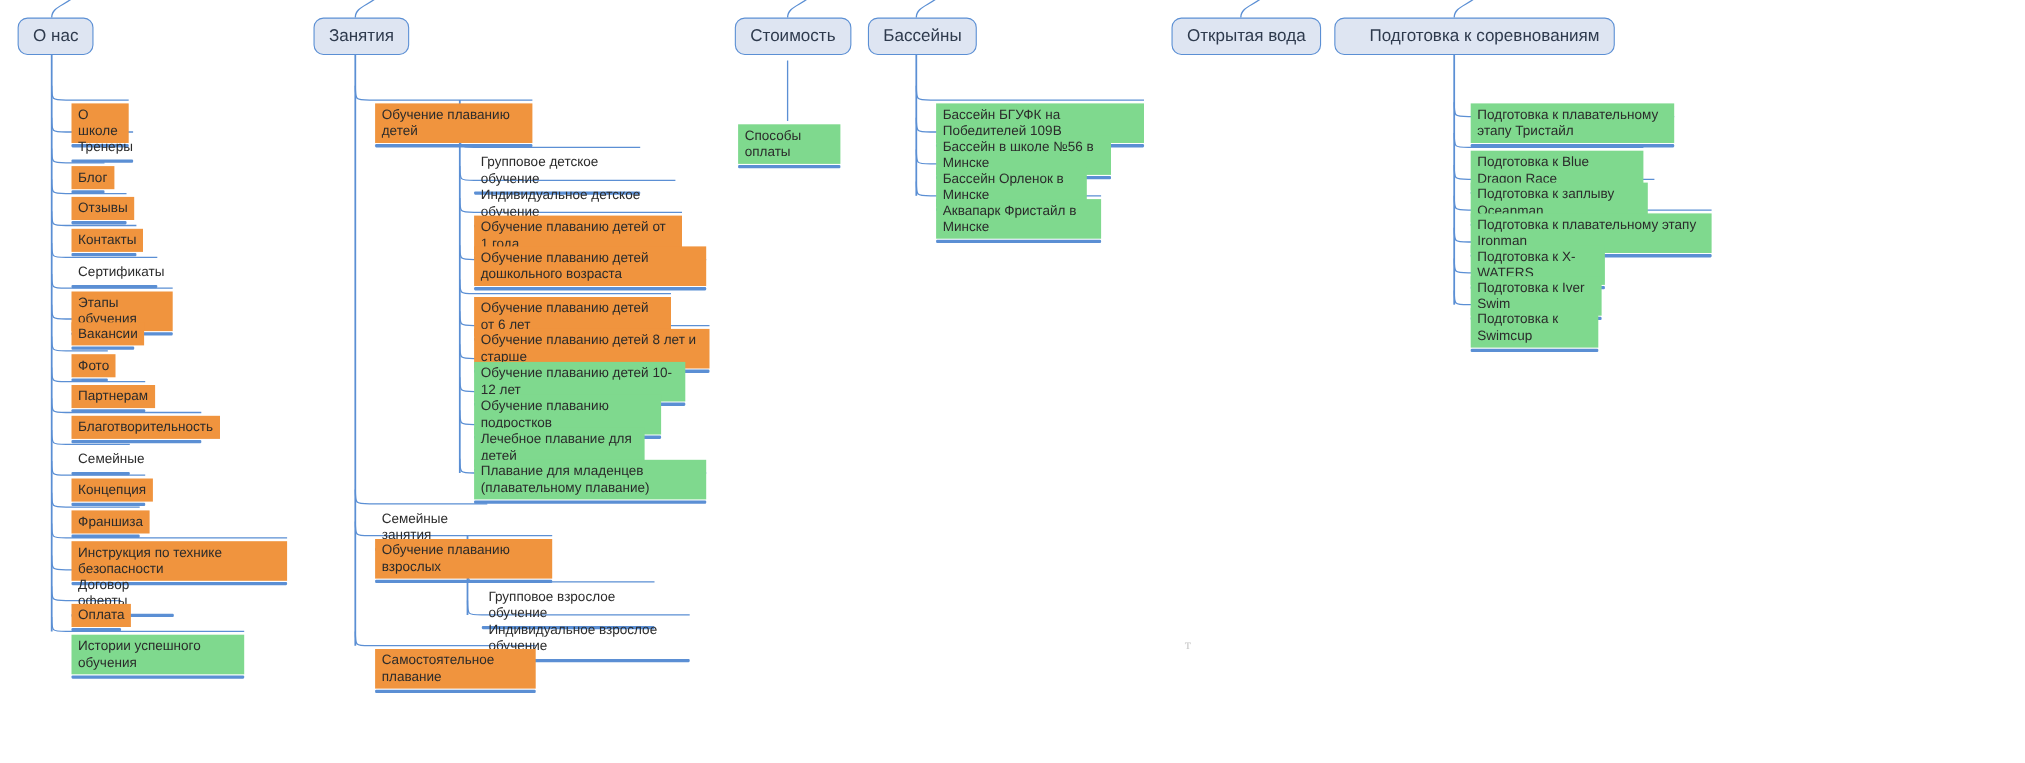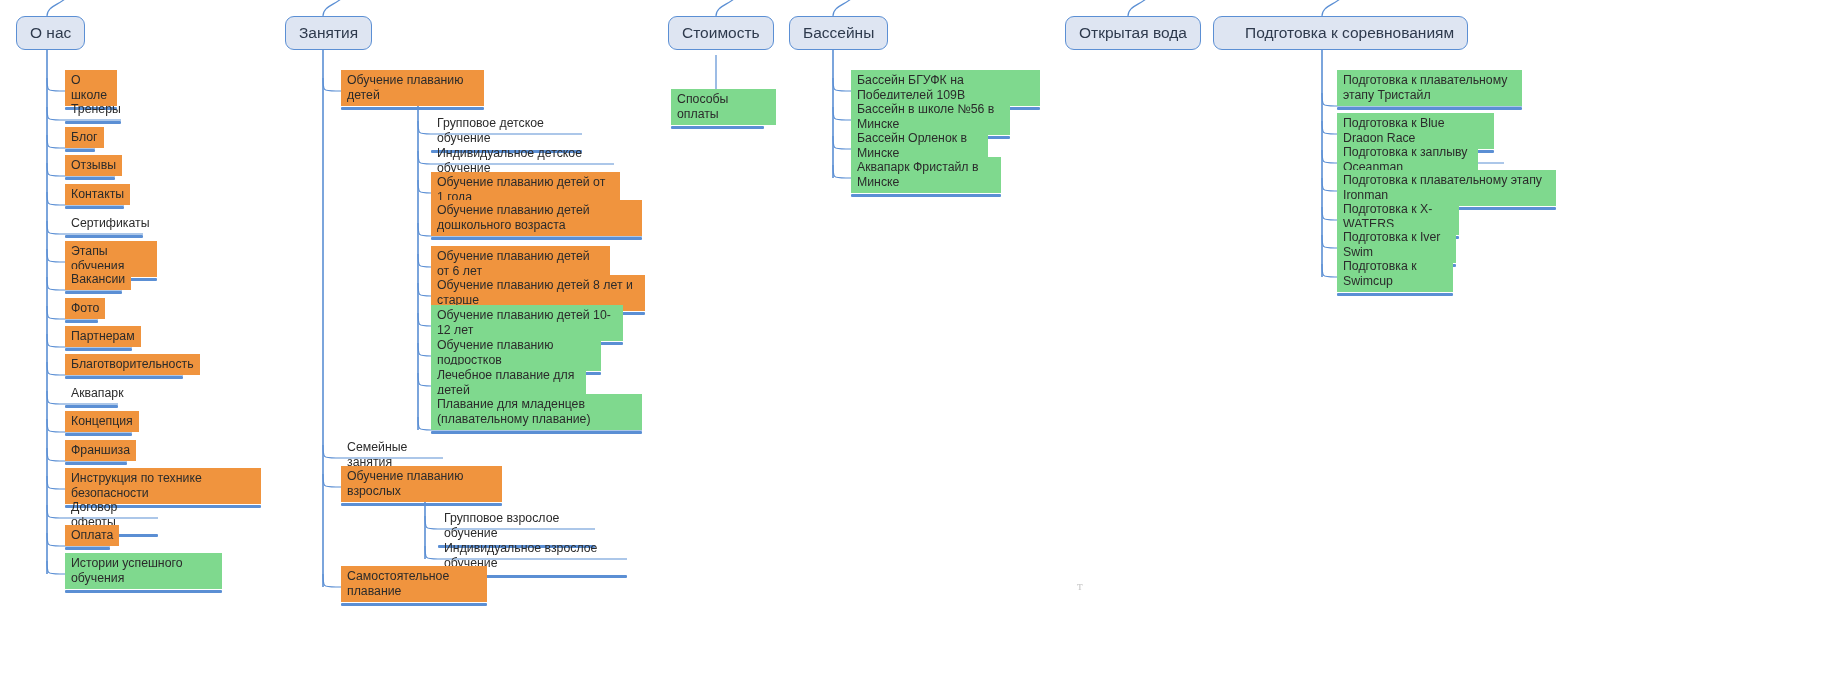--- a/index.html
+++ b/index.html
@@ -43,20 +43,21 @@
     align-items: center;
     justify-content: center;
     white-space: nowrap;
     z-index: 3;
   }
 
   
   .leaf {
     position: absolute;
     z-index: 3;
+    margin-top: 24px;
   }
   .leaf-text {
     display: inline-block;
     font-size: 12.3px;
     line-height: 15px;
     color: #2B2B2B;
     padding: 3px 6px 3px 6px;
     white-space: pre-wrap;
   }
   .leaf.fill-orange .leaf-text { background: #F0943E; }
@@ -150,21 +151,21 @@
       <div class="leaf fill-none" style="left: 65px; top: 99px; width: 56px;"><span class="leaf-text">Тренеры</span><div class="leaf-underline" style="width: 56px;"></div></div>
       <div class="leaf fill-orange" style="left: 65px; top: 127px; width: 30px;"><span class="leaf-text">Блог</span><div class="leaf-underline" style="width: 30px;"></div></div>
       <div class="leaf fill-orange" style="left: 65px; top: 155px; width: 50px;"><span class="leaf-text">Отзывы</span><div class="leaf-underline" style="width: 50px;"></div></div>
       <div class="leaf fill-orange" style="left: 65px; top: 184px; width: 59px;"><span class="leaf-text">Контакты</span><div class="leaf-underline" style="width: 59px;"></div></div>
       <div class="leaf fill-none" style="left: 65px; top: 213px; width: 78px;"><span class="leaf-text">Сертификаты</span><div class="leaf-underline" style="width: 78px;"></div></div>
       <div class="leaf fill-orange" style="left: 65px; top: 241px; width: 92px;"><span class="leaf-text">Этапы обучения</span><div class="leaf-underline" style="width: 92px;"></div></div>
       <div class="leaf fill-orange" style="left: 65px; top: 269px; width: 57px;"><span class="leaf-text">Вакансии</span><div class="leaf-underline" style="width: 57px;"></div></div>
       <div class="leaf fill-orange" style="left: 65px; top: 298px; width: 33px;"><span class="leaf-text">Фото</span><div class="leaf-underline" style="width: 33px;"></div></div>
       <div class="leaf fill-orange" style="left: 65px; top: 326px; width: 67px;"><span class="leaf-text">Партнерам</span><div class="leaf-underline" style="width: 67px;"></div></div>
       <div class="leaf fill-orange" style="left: 65px; top: 354px; width: 118px;"><span class="leaf-text">Благотворительность</span><div class="leaf-underline" style="width: 118px;"></div></div>
-      <div class="leaf fill-none" style="left: 65px; top: 383px; width: 53px;"><span class="leaf-text">Аквапарк</span><div class="leaf-underline" style="width: 53px;"></div></div>
+      <div class="leaf fill-none" style="left: 65px; top: 383px; width: 53px;"><span class="leaf-text">Семейные</span><div class="leaf-underline" style="width: 53px;"></div></div>
       <div class="leaf fill-orange" style="left: 65px; top: 411px; width: 67px;"><span class="leaf-text">Концепция</span><div class="leaf-underline" style="width: 67px;"></div></div>
       <div class="leaf fill-orange" style="left: 65px; top: 440px; width: 62px;"><span class="leaf-text">Франшиза</span><div class="leaf-underline" style="width: 62px;"></div></div>
       <div class="leaf fill-orange" style="left: 65px; top: 468px; width: 196px;"><span class="leaf-text">Инструкция по технике безопасности</span><div class="leaf-underline" style="width: 196px;"></div></div>
       <div class="leaf fill-none" style="left: 65px; top: 497px; width: 93px;"><span class="leaf-text">Договор оферты</span><div class="leaf-underline" style="width: 93px;"></div></div>
       <div class="leaf fill-orange" style="left: 65px; top: 525px; width: 45px;"><span class="leaf-text">Оплата</span><div class="leaf-underline" style="width: 45px;"></div></div>
       <div class="leaf fill-green" style="left: 65px; top: 553px; width: 157px; border-radius: 10px;"><span class="leaf-text">Истории успешного обучения</span><div class="leaf-underline" style="width: 157px;"></div></div>
       <div class="branch-node" style="left: 285px; top: 16px; min-width: 76px;">
         <span>Занятия</span>
       </div>
       <div class="leaf fill-orange" style="left: 341px; top: 70px; width: 143px;"><span class="leaf-text">Обучение плаванию детей</span><div class="leaf-underline" style="width: 143px;"></div></div>
@@ -179,36 +180,36 @@
       <div class="leaf fill-green" style="left: 431px; top: 365px; width: 155px;"><span class="leaf-text">Лечебное плавание для детей</span><div class="leaf-underline" style="width: 155px;"></div></div>
       <div class="leaf fill-green" style="left: 431px; top: 394px; width: 211px;"><span class="leaf-text">Плавание для младенцев (плавательному плавание)</span><div class="leaf-underline" style="width: 211px;"></div></div>
       <div class="leaf fill-none" style="left: 341px; top: 437px; width: 102px;"><span class="leaf-text">Семейные занятия</span><div class="leaf-underline" style="width: 102px;"></div></div>
       <div class="leaf fill-orange" style="left: 341px; top: 466px; width: 161px;"><span class="leaf-text">Обучение плаванию взрослых</span><div class="leaf-underline" style="width: 161px;"></div></div>
       <div class="leaf fill-none" style="left: 438px; top: 508px; width: 157px;"><span class="leaf-text">Групповое взрослое обучение</span><div class="leaf-underline" style="width: 157px;"></div></div>
       <div class="leaf fill-none" style="left: 438px; top: 538px; width: 189px;"><span class="leaf-text">Индивидуальное взрослое обучение</span><div class="leaf-underline" style="width: 189px;"></div></div>
       <div class="leaf fill-orange" style="left: 341px; top: 566px; width: 146px; border-radius: 10px;"><span class="leaf-text">Самостоятельное плавание</span><div class="leaf-underline" style="width: 146px;"></div></div>
       <div class="branch-node" style="left: 668px; top: 16px; min-width: 96px;">
         <span>Стоимость</span>
       </div>
-      <div class="leaf fill-green" style="left: 671px; top: 89px; width: 105px;"><span class="leaf-text">Способы оплаты</span><div class="leaf-underline" style="width: 93px;"></div></div>
+      <div class="leaf fill-green" style="left: 671px; top: 89px; width: 93px;"><span class="leaf-text">Способы оплаты</span><div class="leaf-underline" style="width: 93px;"></div></div>
       <div class="branch-node" style="left: 789px; top: 16px; min-width: 88px;">
         <span>Бассейны</span>
       </div>
       <div class="leaf fill-green" style="left: 851px; top: 70px; width: 189px;"><span class="leaf-text">Бассейн БГУФК на Победителей 109В</span><div class="leaf-underline" style="width: 189px;"></div></div>
       <div class="leaf fill-green" style="left: 851px; top: 99px; width: 159px;"><span class="leaf-text">Бассейн в школе №56 в Минске</span><div class="leaf-underline" style="width: 159px;"></div></div>
       <div class="leaf fill-green" style="left: 851px; top: 128px; width: 137px;"><span class="leaf-text">Бассейн Орленок в Минске</span><div class="leaf-underline" style="width: 137px;"></div></div>
       <div class="leaf fill-green" style="left: 851px; top: 157px; width: 150px;"><span class="leaf-text">Аквапарк Фристайл в Минске</span><div class="leaf-underline" style="width: 150px;"></div></div>
       <div class="branch-node" style="left: 1065px; top: 16px; min-width: 126px;">
         <span>Открытая вода</span>
       </div>
       <div class="branch-node" style="left: 1213px; top: 16px; min-width: 215px; padding-left: 31px;">
         <span>Подготовка к соревнованиям</span>
       </div>
       <div class="leaf fill-green" style="left: 1337px; top: 70px; width: 185px;"><span class="leaf-text">Подготовка к плавательному этапу Тристайл</span><div class="leaf-underline" style="width: 185px;"></div></div>
       <div class="leaf fill-green" style="left: 1337px; top: 113px; width: 157px;"><span class="leaf-text">Подготовка к Blue Dragon Race</span><div class="leaf-underline" style="width: 157px;"></div></div>
-      <div class="leaf fill-green" style="left: 1337px; top: 142px; width: 141px;"><span class="leaf-text">Подготовка к заплыву Oceanman</span><div class="leaf-underline" style="width: 167px;"></div></div>
+      <div class="leaf fill-green" style="left: 1337px; top: 142px; width: 161px;"><span class="leaf-text">Подготовка к заплыву Oceanman</span><div class="leaf-underline" style="width: 167px;"></div></div>
       <div class="leaf fill-green" style="left: 1337px; top: 170px; width: 219px;"><span class="leaf-text">Подготовка к плавательному этапу Ironman</span><div class="leaf-underline" style="width: 219px;"></div></div>
       <div class="leaf fill-green" style="left: 1337px; top: 199px; width: 122px;"><span class="leaf-text">Подготовка к X-WATERS</span><div class="leaf-underline" style="width: 122px;"></div></div>
       <div class="leaf fill-green" style="left: 1337px; top: 227px; width: 119px;"><span class="leaf-text">Подготовка к Iver Swim</span><div class="leaf-underline" style="width: 119px;"></div></div>
       <div class="leaf fill-green" style="left: 1337px; top: 256px; width: 116px;"><span class="leaf-text">Подготовка к Swimcup</span><div class="leaf-underline" style="width: 116px;"></div></div>
     </div>
   <div class="t-marker" style="left:1077px; top:578px;">т</div>
 </div>
 
 </body></html>

